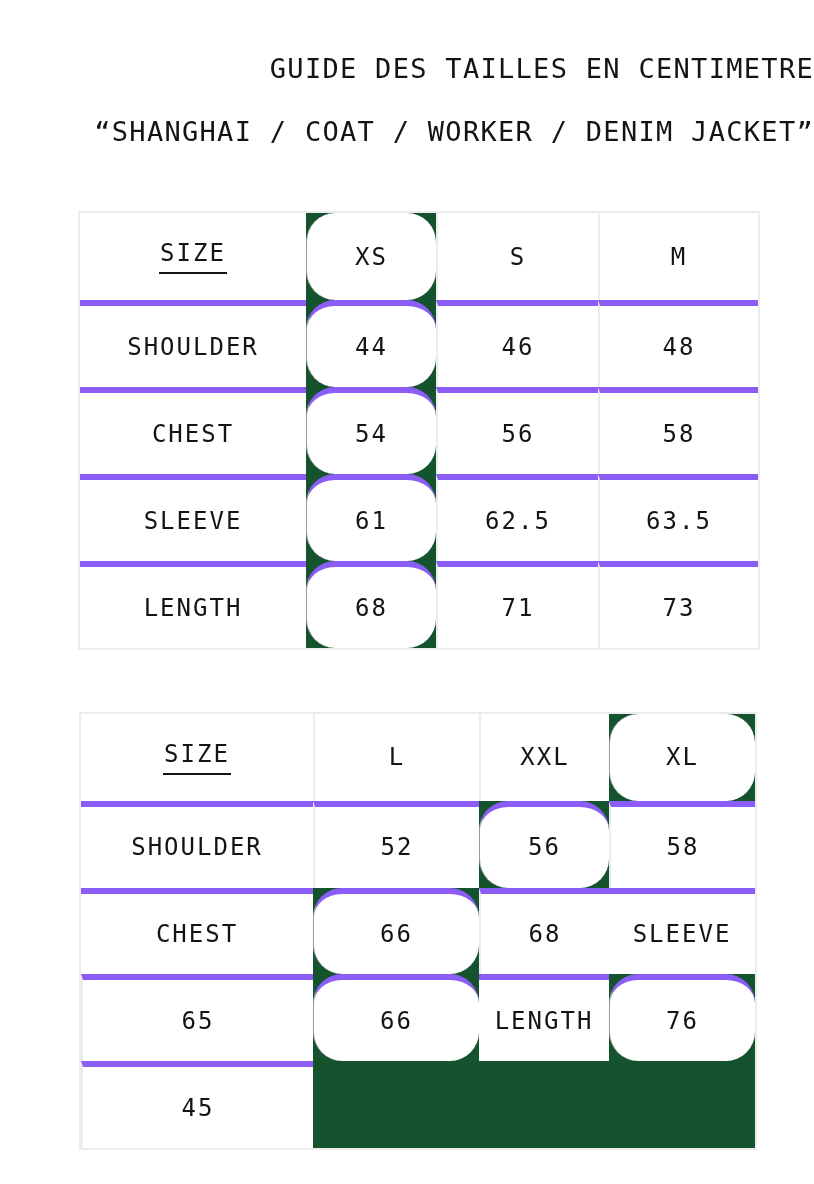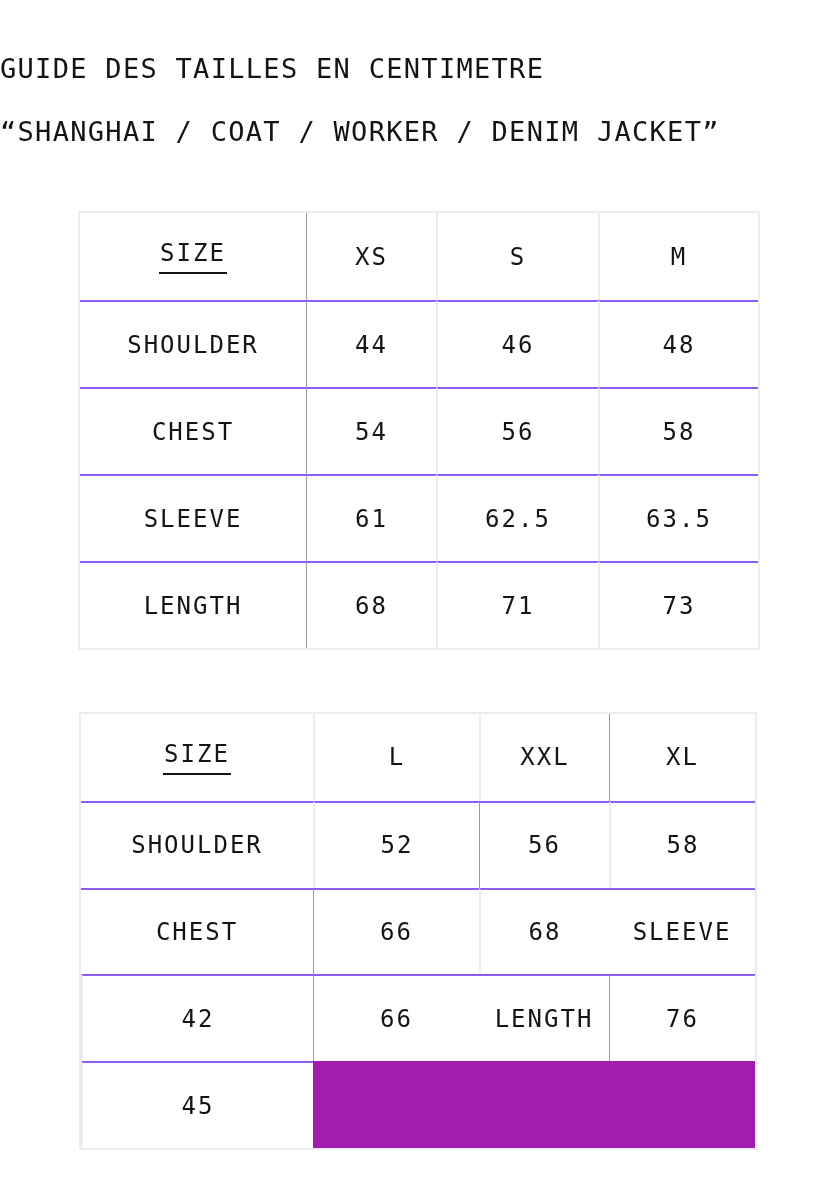--- a/index.html
+++ b/index.html
@@ -9,35 +9,35 @@
     height: 1184px;
     position: relative;
     font-family: "DejaVu Sans Mono", "Liberation Mono", monospace;
     color: #141414;
     overflow: hidden;
   }
   .title {
     position: absolute;
     left: 0;
     width: 814px;
-    text-align: left;
+    text-align: right;
     font-size: 27px;
     letter-spacing: 1.3px;
     line-height: 27px;
     white-space: nowrap;
     color: #141414;
   }
   .title-1 { top: 55px; }
   .title-2 { top: 118px; }
 
   .size-table {
     position: absolute;
     display: grid;
     border: 2px solid #ececec;
-    background: #a21caf;
+    background: #14532d;
   }
   .table-1 {
     left: 78px;
     top: 211px;
     width: 682px;
     height: 439px;
     grid-template-columns: 226px 130px 162px 160px;
     grid-template-rows: repeat(5, 87px);
   }
   .table-2 {
@@ -50,23 +50,23 @@
   }
   .cell {
     display: flex;
     align-items: center;
     justify-content: center;
     font-size: 24px;
     letter-spacing: 2px;
     white-space: nowrap;
     background: #ffffff;
   }
-  .bt { border-top: 2px solid #8b5cf6; }   
+  .bt { border-top: 6px solid #8b5cf6; }   
   .ll { border-left: 2px solid #ececec; }  
-  .dl { border-left: 1px solid #9b9b9b; }  
+  .dl { border-left: 1px solid #9b9b9b; border-radius: 29px; }  
   .u {
     display: inline-block;
     padding: 0 1px 5px 1px;
     border-bottom: 2px solid #141414;
   }
 </style>
 </head>
 <body>
 
 <div class="title title-1">GUIDE DES TAILLES EN CENTIMETRE</div>
@@ -112,19 +112,19 @@
   <div class="cell c0 bt">SHOULDER</div>
   <div class="cell c1 ll bt">52</div>
   <div class="cell c2 dl bt">56</div>
   <div class="cell c3 ll bt">58</div>
 
   <div class="cell c0 bt">CHEST</div>
   <div class="cell c2 dl bt">66</div>
   <div class="cell c3 ll bt">68</div>
 
   <div class="cell c0 bt">SLEEVE</div>
-  <div class="cell c1 ll bt">42</div>
+  <div class="cell c1 ll bt">65</div>
   <div class="cell c2 dl bt">66</div>
 
   <div class="cell c0 bt">LENGTH</div>
   <div class="cell c2 dl bt">76</div>
   <div class="cell c3 ll bt">45</div>
 </div>
 
 </body></html>

